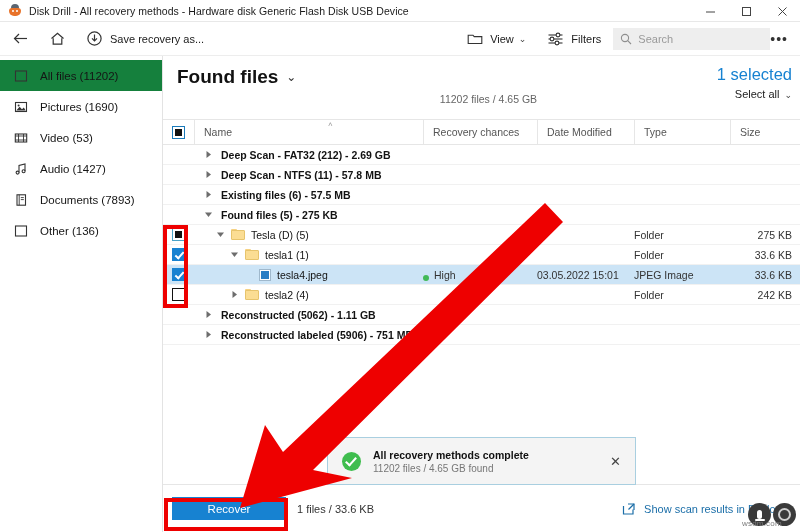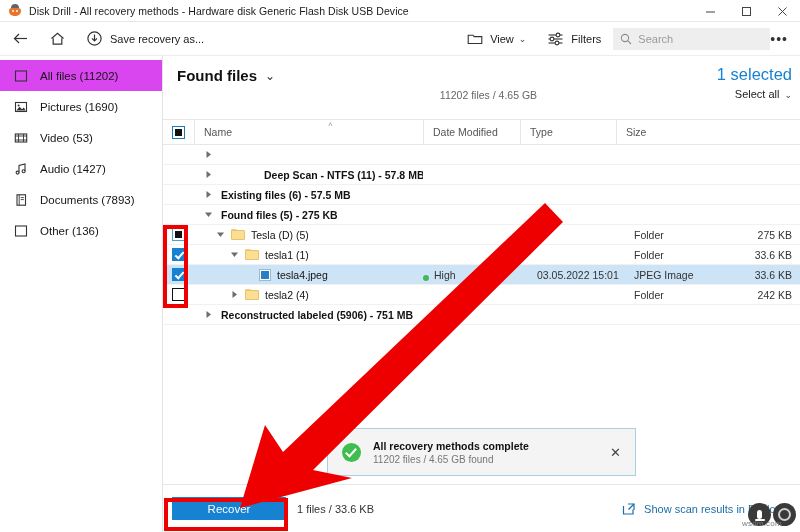--- a/index.html
+++ b/index.html
@@ -91,39 +91,39 @@
     width: 163px; height: 476px;
     background: #ffffff;
     border-right: 1px solid #e3e3e3;
     padding-top: 4px;
   }
   .side-item {
     display: flex; align-items: center;
     height: 31px; padding-left: 13px;
     font-size: 11.5px; color: #151515;
   }
-  .side-item.active { background: #d946ef; }
+  .side-item.active { background: #15803d; }
   .side-ic {
     width: 16px; height: 16px; margin-right: 11px;
     display: flex; align-items: center; justify-content: center;
     flex: 0 0 auto;
   }
 
   
   .main {
     position: absolute; top: 56px; left: 163px;
     width: 637px; height: 476px;
     background: #ffffff;
   }
   .main-head {
     position: relative; height: 63px;
     padding: 10px 0 0 14px;
   }
   .found-title {
-    font-size: 15px; font-weight: bold; color: #111;
+    font-size: 19px; font-weight: bold; color: #111;
     display: inline-block; vertical-align: middle;
   }
   .found-chev {
     display: inline-block; margin-left: 8px;
     font-size: 12px; color: #333; vertical-align: middle;
   }
   .found-sub {
     margin-top: 5px; font-size: 10.5px; color: #666; text-align: center;
   }
   .sel-wrap {
@@ -263,21 +263,21 @@
 
   
   #red-arrow {
     position: absolute; left: 0; top: 0;
     width: 800px; height: 532px; z-index: 35;
     pointer-events: none;
   }
 
   
   .toast {
-    position: absolute; left: 327px; top: 428px;
+    position: absolute; left: 327px; top: 437px;
     width: 309px; height: 48px;
     background: #f4f4f4; border: 1px solid #a9cfe0;
     display: flex; align-items: center; z-index: 30;
   }
   .toast-ic {
     width: 19px; height: 19px; border-radius: 50%;
     background: #3fbd4e; margin-left: 14px; flex: 0 0 auto;
     position: relative;
   }
   .toast-ic::after {
@@ -521,49 +521,53 @@
     </div>
 
     <div class="thead">
       <div class="th-cb">
         <span class="cb header"></span>
       </div>
       <div class="th th-name">
         <span>Name</span>
         <span class="sort-caret">˄</span>
       </div>
+      <div class="th th-rec">
+        <span>Recovery chances</span>
+      </div>
       <div class="th th-date">
         <span>Date Modified</span>
       </div>
       <div class="th th-type">
         <span>Type</span>
       </div>
       <div class="th th-size">
         <span>Size</span>
       </div>
     </div>
 
     <div id="rows-container">
         <div class="row">
           <div class="r-cb"></div>
           <div class="r-name" style="padding-left: 8px;">
             <span class="twisty">
               <svg width="9" height="9" viewBox="0 0 9 9">
                 <polygon points="2.5,1 7,4.5 2.5,8" fill="#6d6d6d"></polygon>
               </svg>
             </span>
+            <span class="grp-label" style="margin-left: 6px;">Deep Scan - FAT32 (212) - 2.69 GB</span>
           </div>
           <div class="r-rec"></div>
           <div class="r-date"></div>
           <div class="r-type"></div>
           <div class="r-size"></div>
         </div>
         <div class="row">
           <div class="r-cb"></div>
-          <div class="r-name" style="padding-left: 8px; gap: 43px;">
+          <div class="r-name" style="padding-left: 8px;">
             <span class="twisty">
               <svg width="9" height="9" viewBox="0 0 9 9">
                 <polygon points="2.5,1 7,4.5 2.5,8" fill="#6d6d6d"></polygon>
               </svg>
             </span>
             <span class="grp-label" style="margin-left: 6px;">Deep Scan - NTFS (11) - 57.8 MB</span>
           </div>
           <div class="r-rec"></div>
           <div class="r-date"></div>
           <div class="r-type"></div>
@@ -671,20 +675,35 @@
             <span class="folder-ic" style="margin-left: 4px;">
               <span class="f-t"></span>
               <span class="f-b"></span>
             </span>
             <span class="itm-label">tesla2 (4)</span>
           </div>
           <div class="r-rec"></div>
           <div class="r-date"></div>
           <div class="r-type">Folder</div>
           <div class="r-size">242 KB</div>
+        </div>
+        <div class="row">
+          <div class="r-cb"></div>
+          <div class="r-name" style="padding-left: 8px;">
+            <span class="twisty">
+              <svg width="9" height="9" viewBox="0 0 9 9">
+                <polygon points="2.5,1 7,4.5 2.5,8" fill="#6d6d6d"></polygon>
+              </svg>
+            </span>
+            <span class="grp-label" style="margin-left: 6px;">Reconstructed (5062) - 1.11 GB</span>
+          </div>
+          <div class="r-rec"></div>
+          <div class="r-date"></div>
+          <div class="r-type"></div>
+          <div class="r-size"></div>
         </div>
         <div class="row">
           <div class="r-cb"></div>
           <div class="r-name" style="padding-left: 8px;">
             <span class="twisty">
               <svg width="9" height="9" viewBox="0 0 9 9">
                 <polygon points="2.5,1 7,4.5 2.5,8" fill="#6d6d6d"></polygon>
               </svg>
             </span>
             <span class="grp-label" style="margin-left: 6px;">Reconstructed labeled (5906) - 751 MB</span>

